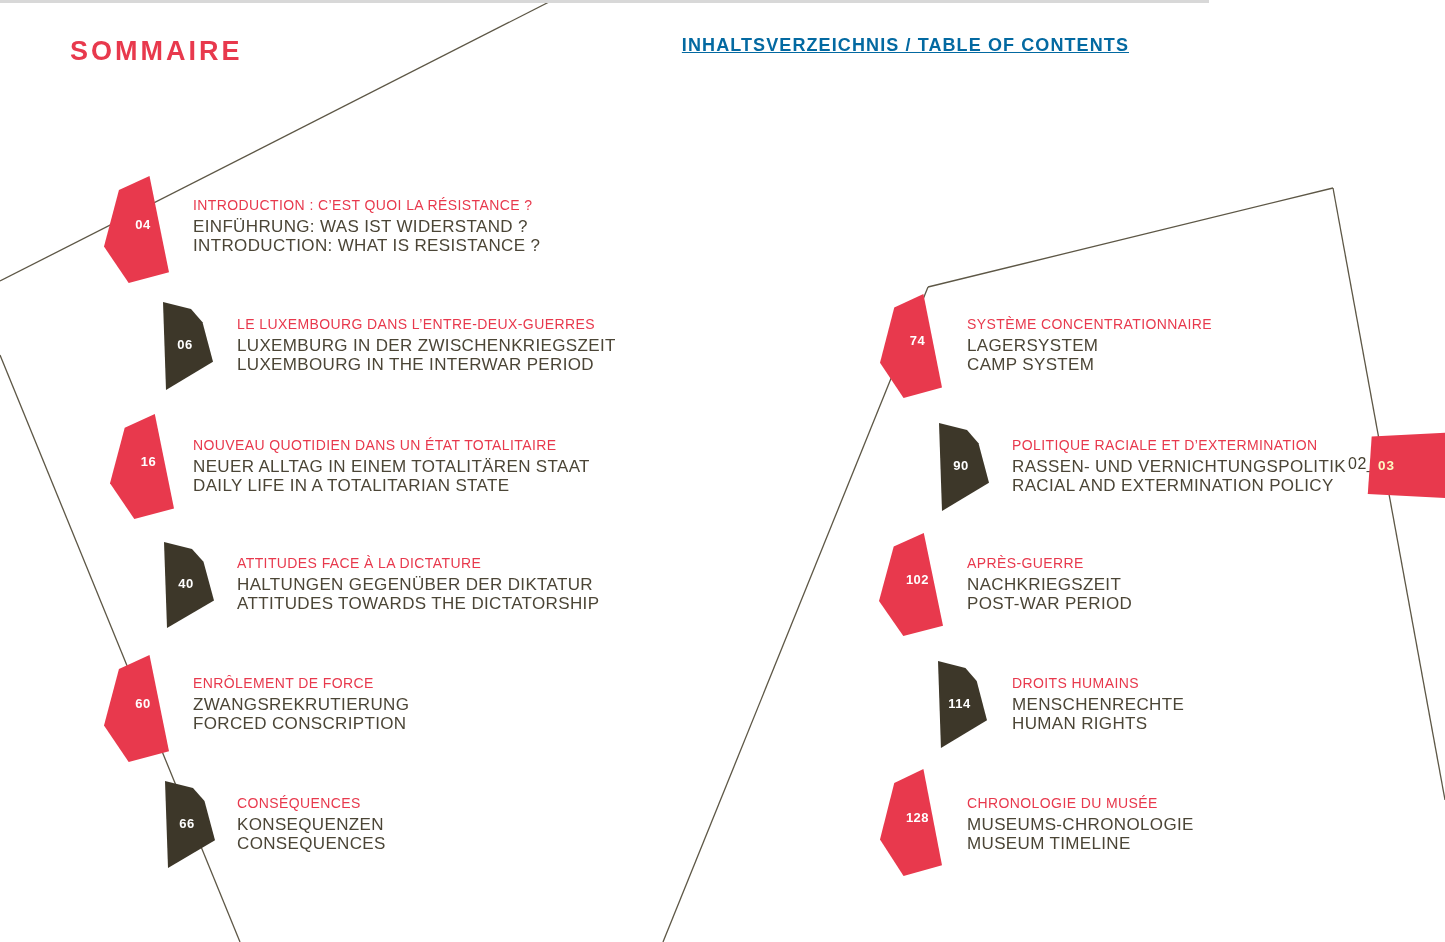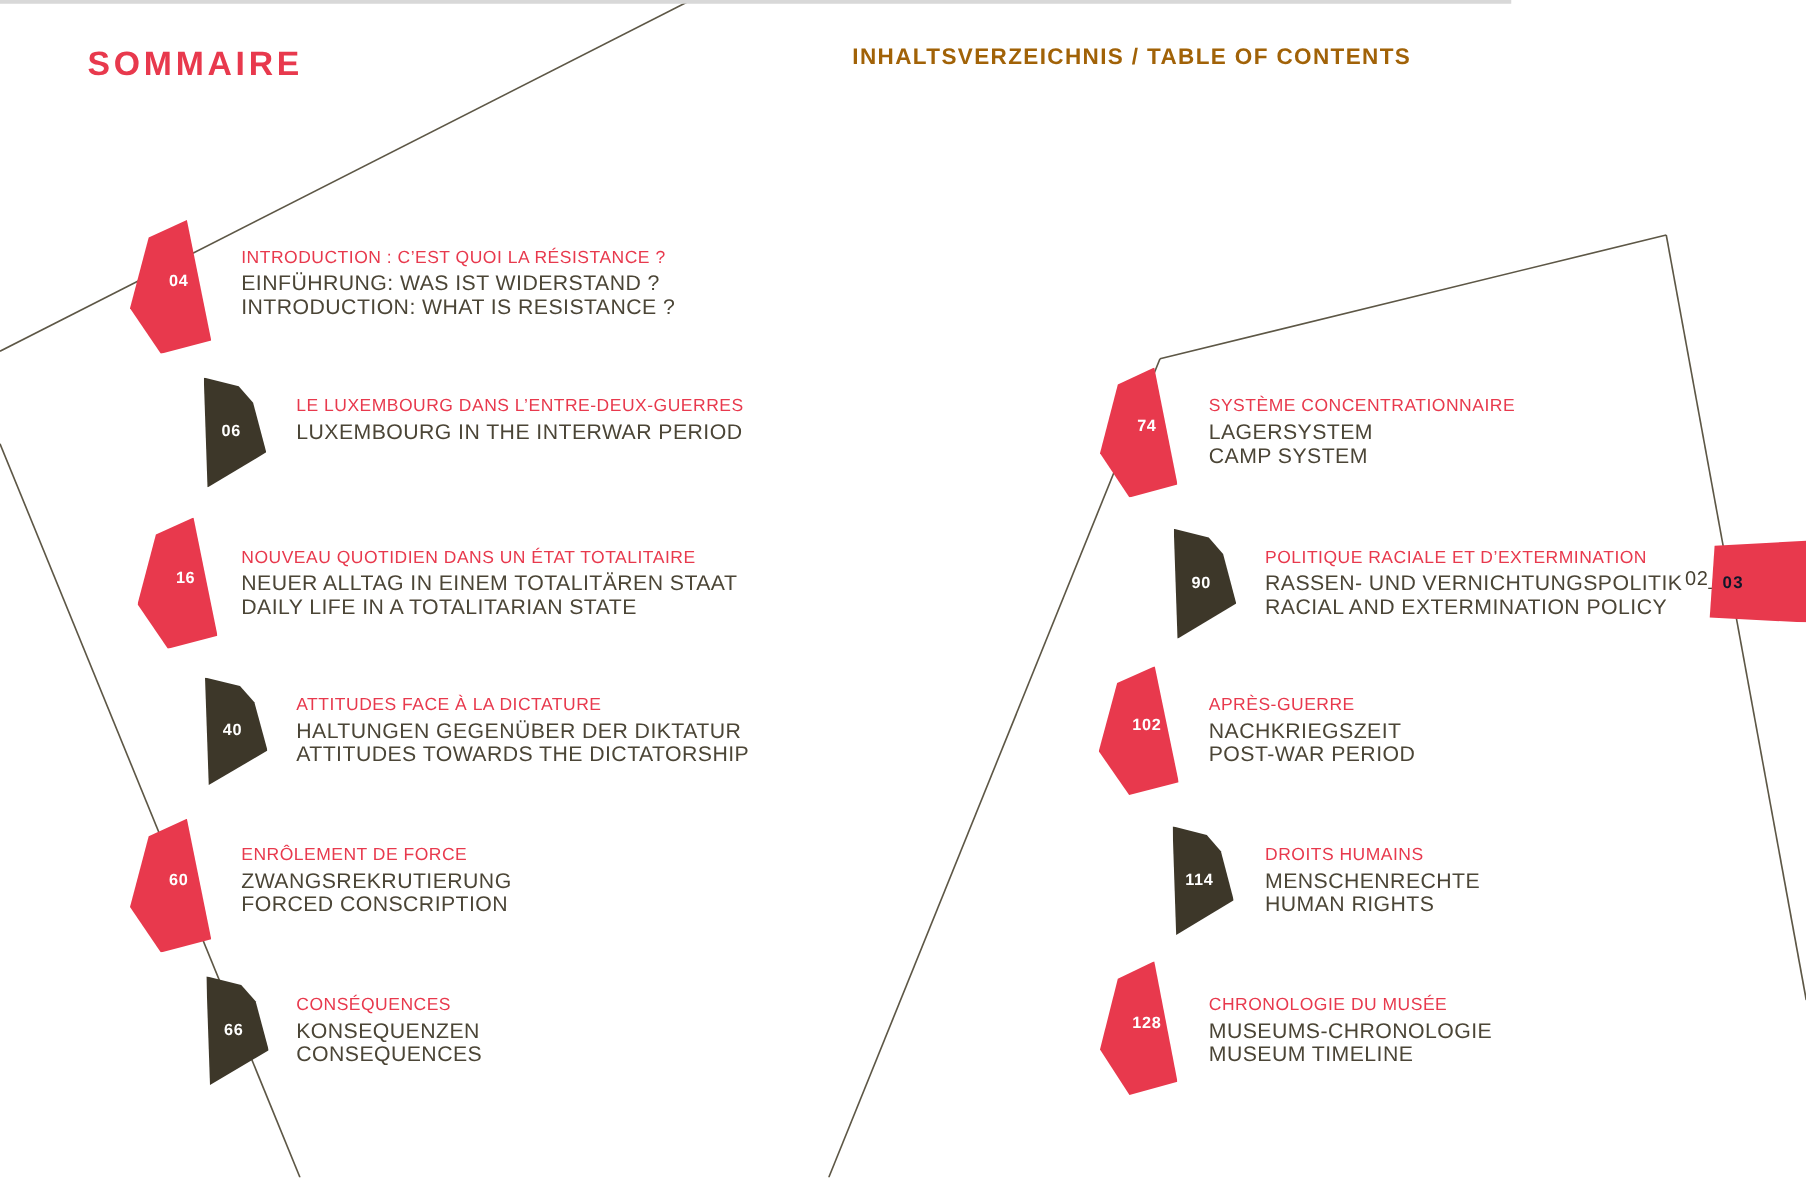--- a/index.html
+++ b/index.html
@@ -22,21 +22,21 @@
   .lines{position:absolute;left:0;top:0;width:1445px;height:942px;z-index:1;}
   .lines line{stroke:var(--line);stroke-width:1.3;}
 
   
   .main-title{
     position:absolute;left:70px;top:37px;z-index:2;
     color:var(--red);font-size:27px;font-weight:600;letter-spacing:3px;line-height:1.1;
   }
   .sub-title{
     position:absolute;right:80px;top:36px;z-index:2;
-    color:#a16207;font-size:18px;font-weight:600;letter-spacing:1.1px;line-height:1.1;
+    color:#0369a1;font-size:18px;font-weight:600;letter-spacing:1.1px;line-height:1.1;text-decoration:underline;
   }
 
   
   #entries-layer{position:absolute;inset:0;z-index:2;}
   .entry{position:absolute;left:0;top:0;width:0;height:0;}
   .badge{
     position:absolute;display:flex;align-items:center;justify-content:center;
     color:#ffffff;font-weight:bold;font-size:13px;letter-spacing:0.5px;box-sizing:border-box;
   }
   .v-red .badge{
@@ -74,21 +74,21 @@
   
   .folio-label{
     position:absolute;left:1348px;top:455px;z-index:2;
     color:#443e2f;font-size:16px;font-weight:500;letter-spacing:0.5px;
   }
   .folio-box{
     position:absolute;left:1367px;top:432px;width:78px;height:66px;z-index:2;
     background:var(--red);
     clip-path:polygon(6% 7%, 100% 1%, 100% 100%, 1% 94%);
     display:flex;align-items:center;box-sizing:border-box;padding-left:11px;
-    color:#0f172a;font-size:13.5px;font-weight:600;letter-spacing:1px;
+    color:#fef9c3;font-size:13.5px;font-weight:600;letter-spacing:1px;
   }
 </style>
 </head>
 <body>
 
 <div class="page">
 
   <div class="top-strip"></div>
 
   <svg class="lines" viewBox="0 0 1445 942" xmlns="http://www.w3.org/2000/svg" aria-hidden="true">
@@ -112,20 +112,21 @@
       <div class="sub">EINFÜHRUNG: WAS IST WIDERSTAND ?</div>
       <div class="sub">INTRODUCTION: WHAT IS RESISTANCE ?</div>
     </div>
   </div>
       <div class="entry v-dark pos-1">
     <div class="badge">
       <span class="num">06</span>
     </div>
     <div class="text">
       <div class="title">LE LUXEMBOURG DANS L’ENTRE-DEUX-GUERRES</div>
+      <div class="sub">LUXEMBURG IN DER ZWISCHENKRIEGSZEIT</div>
       <div class="sub">LUXEMBOURG IN THE INTERWAR PERIOD</div>
     </div>
   </div>
       <div class="entry v-red pos-2">
     <div class="badge">
       <span class="num">16</span>
     </div>
     <div class="text">
       <div class="title">NOUVEAU QUOTIDIEN DANS UN ÉTAT TOTALITAIRE</div>
       <div class="sub">NEUER ALLTAG IN EINEM TOTALITÄREN STAAT</div>

